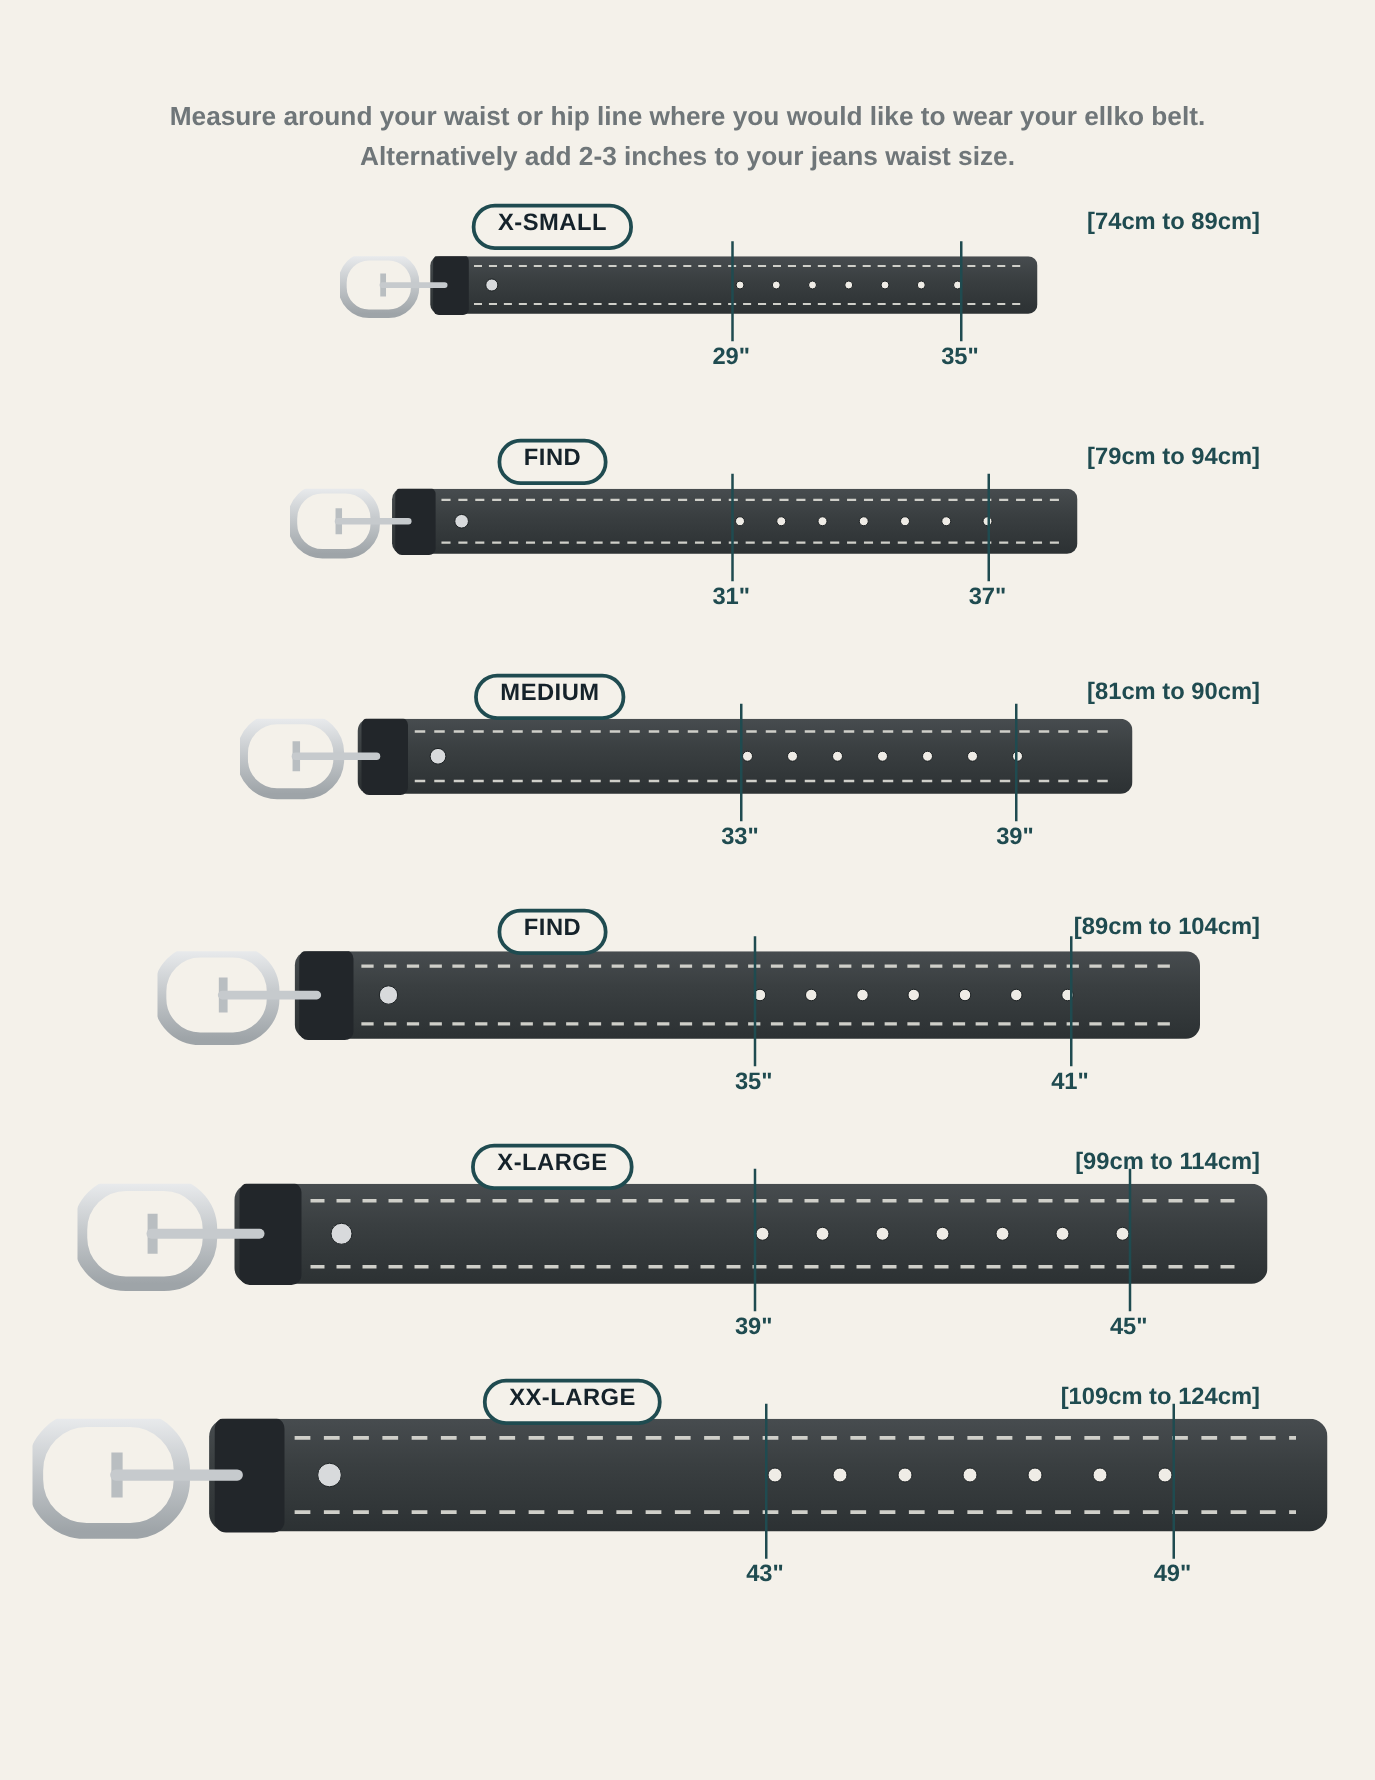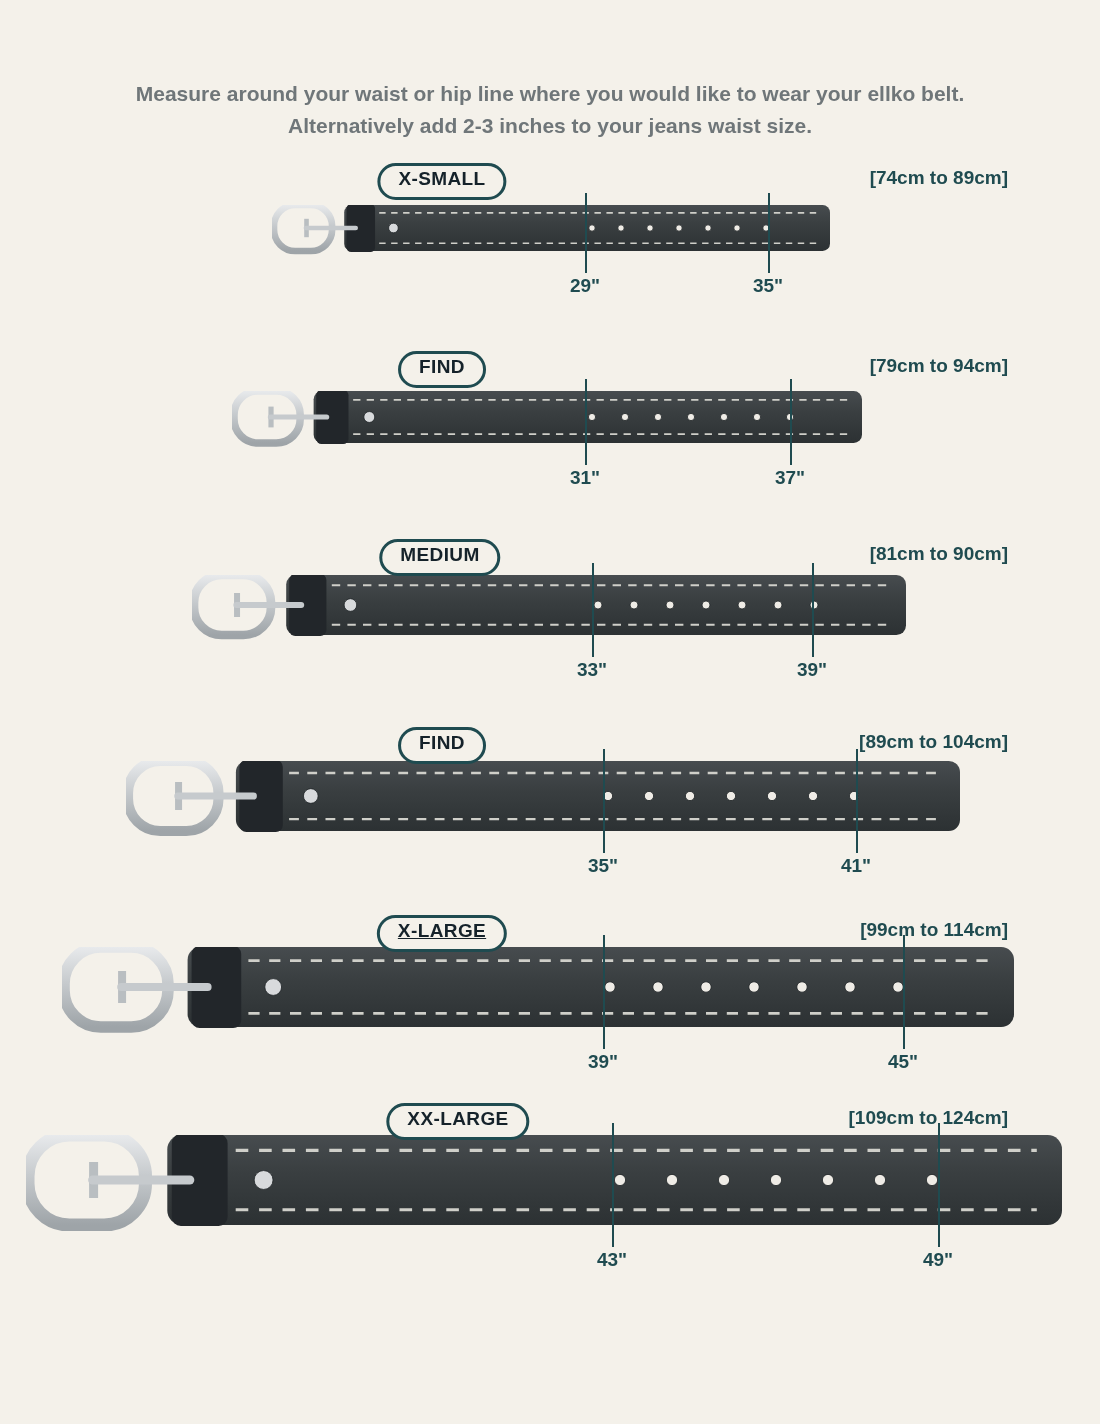--- a/index.html
+++ b/index.html
@@ -254,21 +254,21 @@
           <circle cx="646" cy="35" r="4.6" fill="#efece6" stroke="#1d2224" stroke-width="0.8"></circle>
           <circle cx="687" cy="35" r="4.6" fill="#efece6" stroke="#1d2224" stroke-width="0.8"></circle>
           <circle cx="728" cy="35" r="4.6" fill="#efece6" stroke="#1d2224" stroke-width="0.8"></circle>
         </svg></div>
       <div class="marker" style="left: 603px; top: 22px; height: 104px;"></div>
       <div class="marker-label" style="left: 603px; top: 128px;">35"</div>
       <div class="marker" style="left: 856px; top: 22px; height: 104px;"></div>
       <div class="marker-label" style="left: 856px; top: 128px;">41"</div>
     </div>
     <div class="row">
-      <div class="size-pill" style="left: 442px; text-decoration: underline;">X-LARGE</div>
+      <div class="size-pill" style="left: 442px;">X-LARGE</div>
       <div class="cm-range">[99cm to 114cm]</div>
       <div class="belt" style="left: 62px; top: 32px;"><svg width="952" height="86" viewBox="0 0 952 86" xmlns="http://www.w3.org/2000/svg">
           <defs>
             <linearGradient id="metal4" x1="0" y1="0" x2="0" y2="1">
               <stop offset="0%" stop-color="#e8eaec"></stop>
               <stop offset="45%" stop-color="#c6cacd"></stop>
               <stop offset="100%" stop-color="#9ea4a8"></stop>
             </linearGradient>
             <linearGradient id="lea4" x1="0" y1="0" x2="0" y2="1">
               <stop offset="0%" stop-color="#474c4f"></stop>

